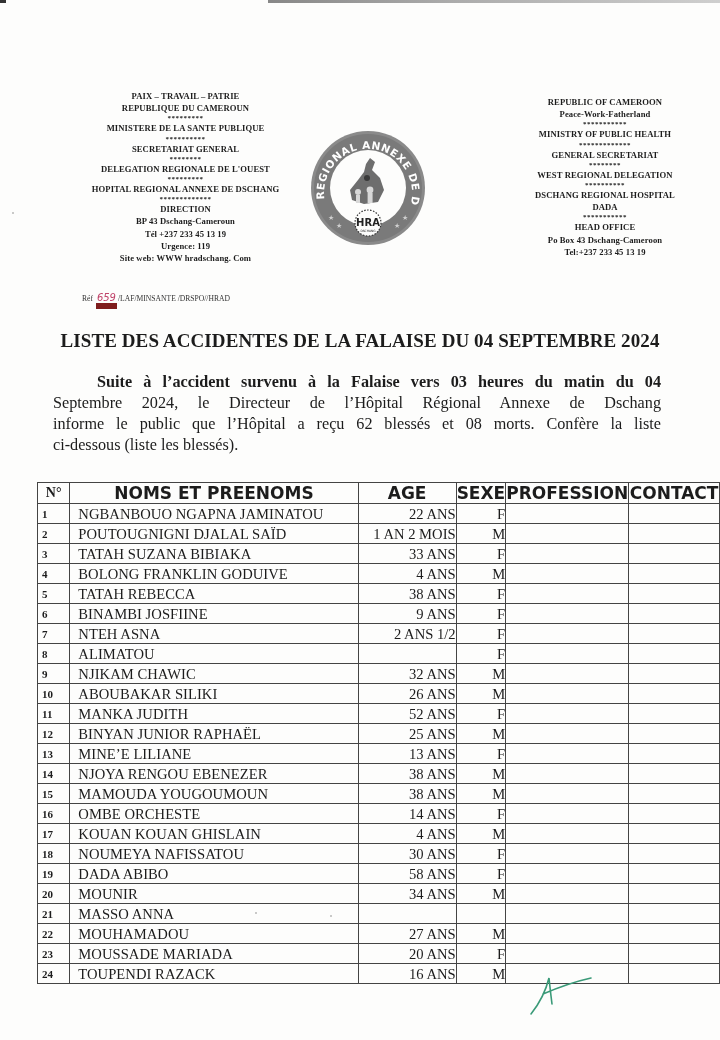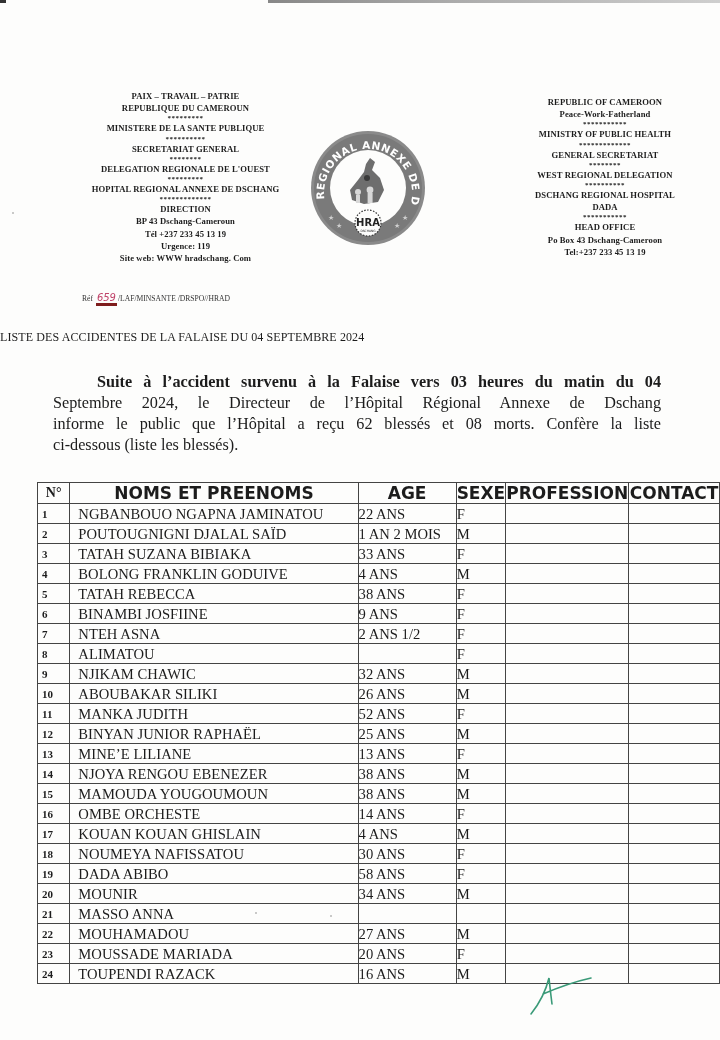--- a/index.html
+++ b/index.html
@@ -20,26 +20,26 @@
     font-size:8.6px; line-height:12.2px; letter-spacing:0.1px;
   }
   .hdr .stars { font-size:7px; line-height:8px; letter-spacing:0.5px; }
   .hdr-left { left:58px; top:90px; width:255px; }
   .hdr-right { left:505px; top:96px; width:200px; }
   .ref {
     position:absolute; left:82px; top:292px; font-size:7.6px; font-weight:normal; color:#333;
   }
   .ref .refnum {
     display:inline-block; color:#c0446a; font-family:"DejaVu Sans", sans-serif; font-style:italic;
-    font-size:10px; border-bottom:3px solid #7f1d1d; padding:0 1px; margin:0 1px;
+    font-size:10px; border-bottom:6px solid #7f1d1d; padding:0 1px; margin:0 1px;
   }
   .logo { position:absolute; left:308px; top:128px; width:120px; height:120px; }
   .title {
-    position:absolute; left:0; width:720px; top:330px; text-align:left;
-    font-weight:normal; font-size:12px; letter-spacing:0.1px;
+    position:absolute; left:0; width:720px; top:330px; text-align:center;
+    font-weight:bold; font-size:19px; letter-spacing:0.1px;
   }
   .para {
     position:absolute; left:53px; top:372px; width:608px;
     font-size:16.2px; line-height:21px; text-align:justify;
   }
   .para .line { display:block; text-align:justify; text-align-last:justify; white-space:nowrap; }
   .para .line.last { text-align-last:left; }
   .para .indent { padding-left:44px;font-weight:bold; }
   table.list {
     position:absolute; left:37px; top:482px; border-collapse:collapse;
@@ -48,21 +48,21 @@
   table.list td, table.list th {
     border:1.2px solid #444; padding:0; height:19px; line-height:18px;
   }
   table.list th {
     font-family:"DejaVu Sans", sans-serif; font-weight:bold; font-size:17px; text-align:center;
     height:20px;
   }
   table.list th.num { font-family:"Liberation Serif", serif; font-size:14px; }
   td.num { font-weight:bold; font-size:11px; padding-left:4px !important; text-align:left; }
   td.name { padding-left:8px !important; text-align:left; letter-spacing:0.05px; }
-  td.age, td.sex { text-align:left; }
+  td.age, td.sex { text-align:right; }
   .c0 { width:34px; } .c1 { width:316px; } .c2 { width:107px; }
   .c3 { width:48px; } .c4 { width:101px; } .c5 { width:90px; }
   .sig { position:absolute; left:525px; top:968px; width:70px; height:50px; }
   .speck { position:absolute; width:2px; height:2px; background:#888; border-radius:1px; opacity:.6; }
 </style>
 </head>
 <body>
 
 <div class="topmark"></div>
 <div class="topline"></div>

